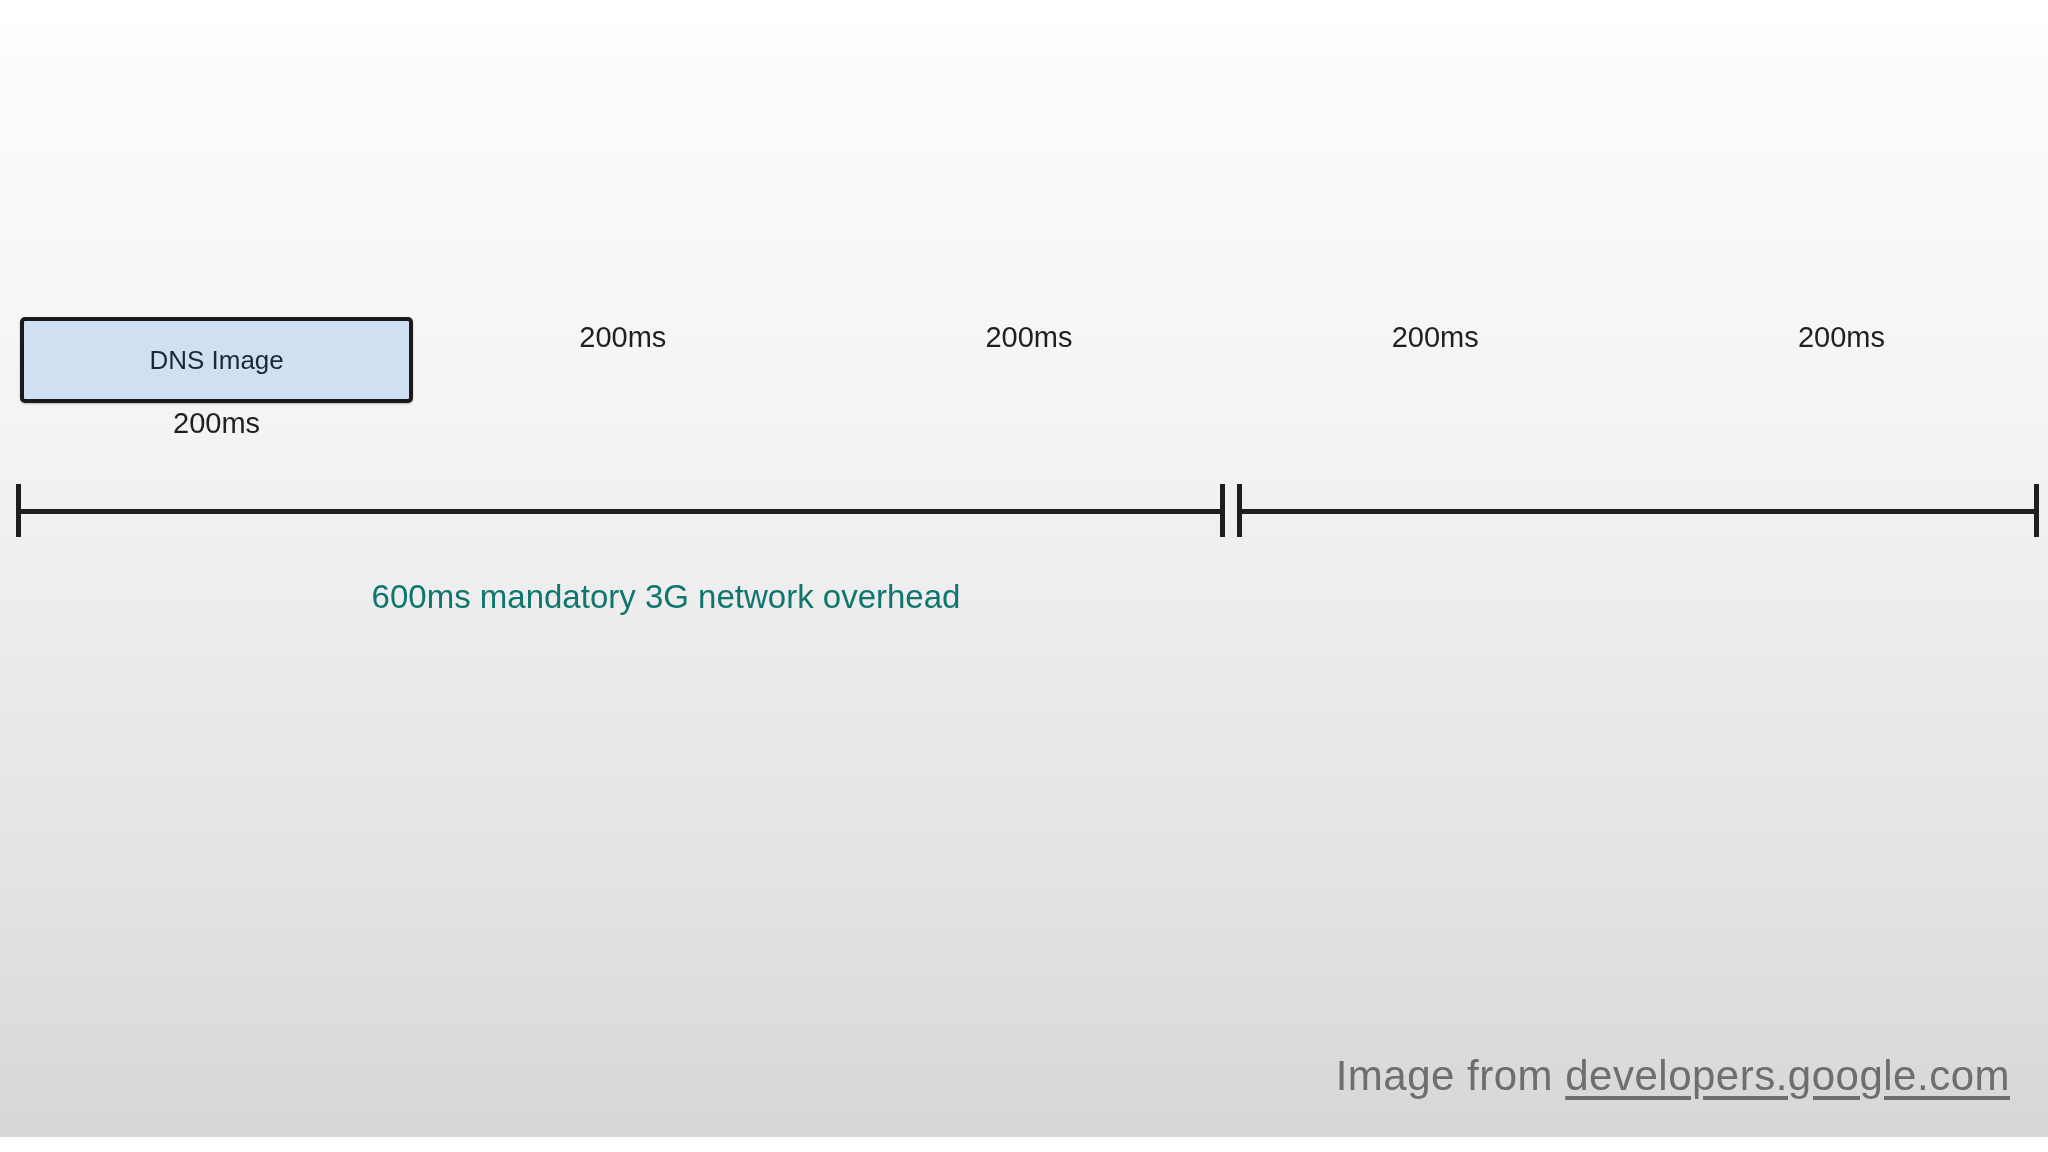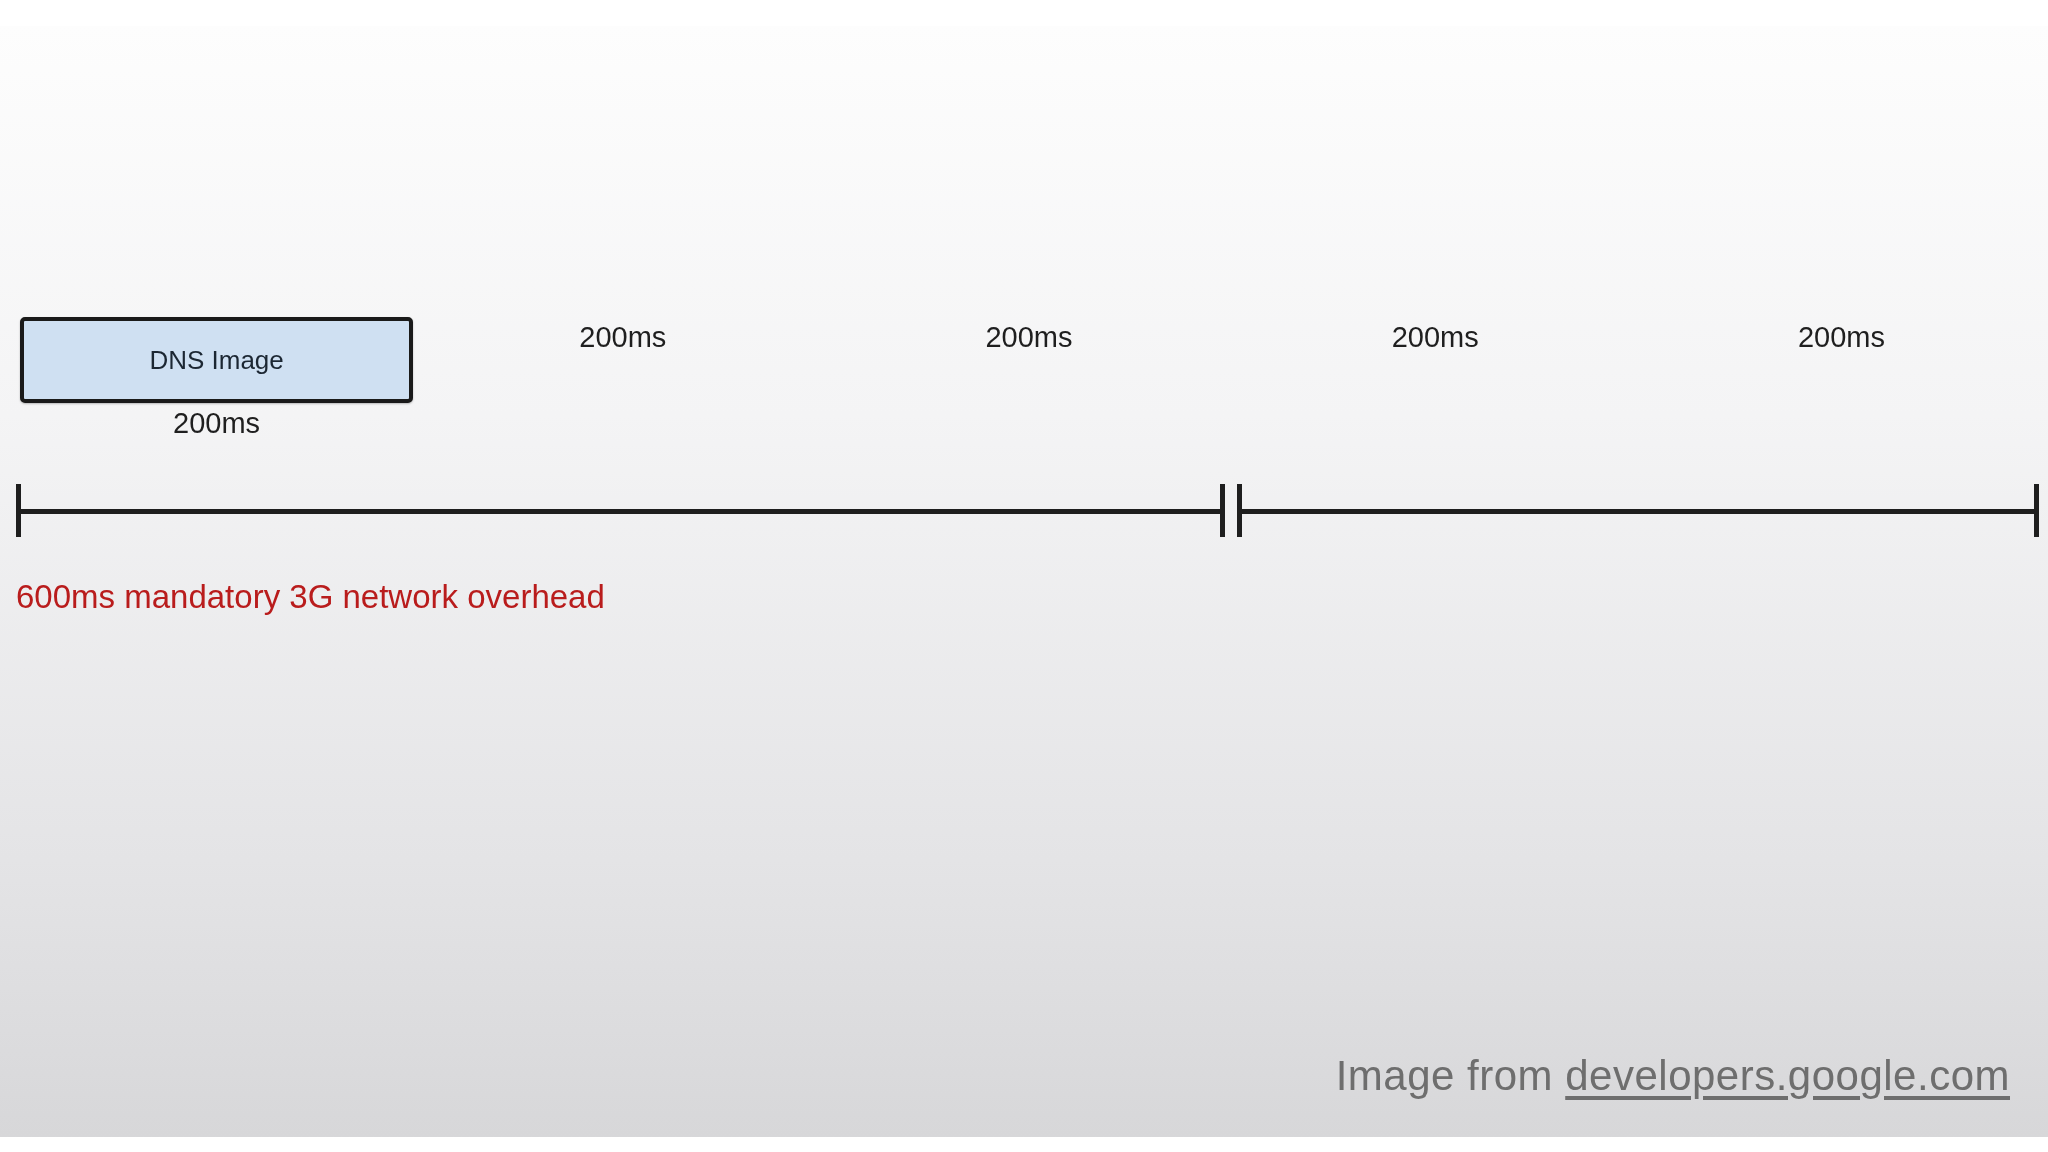--- a/index.html
+++ b/index.html
@@ -72,23 +72,23 @@
     height: 5px;
     background: #1e1e1e;
   }
   .bracket-1 { left: 16px;   width: 1199px; }
   .bracket-2 { left: 1237px; width: 792px; }
   .overhead-caption {
     position: absolute;
     left: 16px;
     width: 1300px;
     top: 578px;
-    text-align: left;
+    text-align: center;
     font-size: 33px;
-    color: #b91c1c;
+    color: #0f766e;
   }
   .attribution {
     position: absolute;
     right: 38px;
     top: 1052px;
     font-size: 42px;
     color: #6e6e6e;
     letter-spacing: 0.5px;
   }
   .attribution a {

